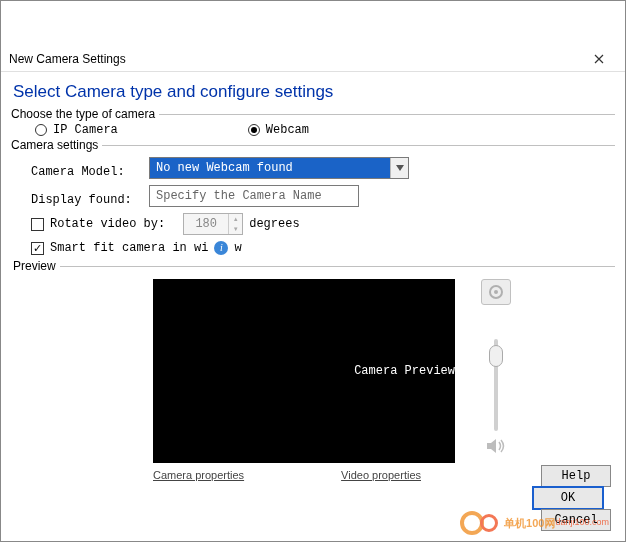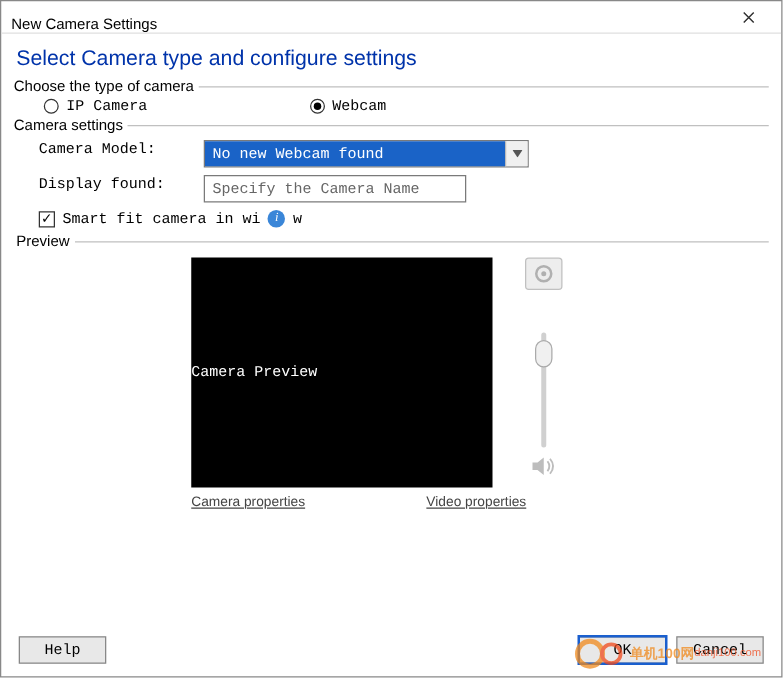--- a/index.html
+++ b/index.html
@@ -12,23 +12,24 @@
     color: #000;
     border: 1px solid #888;
     position: relative;
     overflow: hidden;
   }
   .mono { font-family: "Courier New", monospace; font-size: 12px; }
 
   
   .titlebar {
     height: 26px;
-    display: flex; align-items: flex-end; justify-content: space-between;
+    display: flex; align-items: center; justify-content: space-between;
     padding: 0 6px 0 8px;
     border-bottom: 1px solid #e0e0e0;
+    margin-top: 45px;
   }
   .titlebar .title { font-size: 12px; }
   .titlebar .close {
     width: 40px; height: 24px; display: flex; align-items: center; justify-content: center;
     font-size: 14px; color: #333; cursor: default;
   }
 
   .heading {
     color: #0033aa;
     font-family: Arial, sans-serif;
@@ -62,21 +63,21 @@
     display: inline-flex; align-items: center; justify-content: center;
   }
   .radio.selected .dot::after {
     content: ""; width: 6px; height: 6px; background: #000; border-radius: 50%;
   }
 
   .settings-body { padding-left: 4px; }
   .hint { padding: 2px 0 8px 4px; }
 
   .form-row {
-    display: flex; align-items: flex-start; gap: 24px;
+    display: flex; align-items: flex-end; gap: 10px;
     padding: 3px 0 3px 16px;
   }
   .form-row .lbl { width: 108px; }
 
   
   .select {
     display: flex; align-items: stretch;
     border: 1px solid #7a7a7a;
     height: 22px; width: 260px;
     background: #fff;
@@ -120,22 +121,22 @@
 
   .info-icon {
     display: inline-block; width: 14px; height: 14px; border-radius: 50%;
     background: #3a86d8; color: #fff; font-style: italic; font-family: Georgia, serif;
     font-size: 10px; text-align: center; line-height: 14px; vertical-align: middle;
   }
 
   
   .preview-wrap { display: flex; gap: 18px; padding-left: 140px; padding-top: 4px; }
   .preview-box {
-    width: 241px; height: 184px; background: #000; color: #fff;
-    display: flex; align-items: center; justify-content: flex-start;
+    width: 302px; height: 184px; background: #000; color: #fff;
+    display: flex; align-items: center; justify-content: flex-end;
   }
   .preview-side { width: 46px; display: flex; flex-direction: column; align-items: center; }
   .cam-btn {
     width: 30px; height: 26px; border: 1px solid #c0c0c0; background: #ededed;
     border-radius: 3px; display: flex; align-items: center; justify-content: center;
     margin-bottom: 34px;
   }
   .cam-btn .lens { width: 14px; height: 14px; border: 2px solid #b0b0b0; border-radius: 50%; position: relative; }
   .cam-btn .lens::after { content:""; position:absolute; top:3px; left:3px; width:4px; height:4px; background:#b0b0b0; border-radius:50%; }
 
@@ -153,22 +154,23 @@
 
   .prop-links {
     display: flex; justify-content: space-between;
     width: 268px; margin-left: 140px; padding-top: 6px;
   }
   .link { color: #444; text-decoration: underline; font-family: Arial, sans-serif; font-size: 11px; cursor: default; }
 
   
   .button-bar {
     position: absolute; left: 0; right: 0; bottom: 10px;
-    display: flex; align-items: flex-start;
+    display: flex; align-items: flex-end;
     padding: 0 14px;
+    flex-direction: column;
   }
   .spacer { flex: 1; }
   .btn {
     height: 22px; min-width: 70px;
     border: 1px solid #888; background: #e8e8e8;
     font-size: 12px; display: inline-flex; align-items: center; justify-content: center;
     padding: 0 10px;
   }
   .btn.primary {
     outline: 2px solid #1a5fce; outline-offset: -1px;
@@ -235,20 +237,33 @@
       </div>
     </div>
 
     <div class="form-row">
       <span class="lbl mono">Display found:</span>
       <div class="textbox mono">
         <span>Specify the Camera Name</span>
       </div>
     </div>
 
+    <div class="chk-row">
+      <span class="chk"></span>
+      <span class="mono">Rotate video by:</span>
+      <span style="width:6px"></span>
+      <span class="spinner">
+        <span class="val mono">180</span>
+        <span class="arrows">
+            <div>▲</div>
+            <div>▼</div>
+          </span>
+      </span>
+      <span class="mono">degrees</span>
+    </div>
 
     <div class="chk-row">
       <span class="chk checked"></span>
       <span class="mono">Smart fit camera in wi</span>
         <span class="info-icon">i</span>
         <span class="mono">w</span>
     </div>
   </div>
 </div>
 

